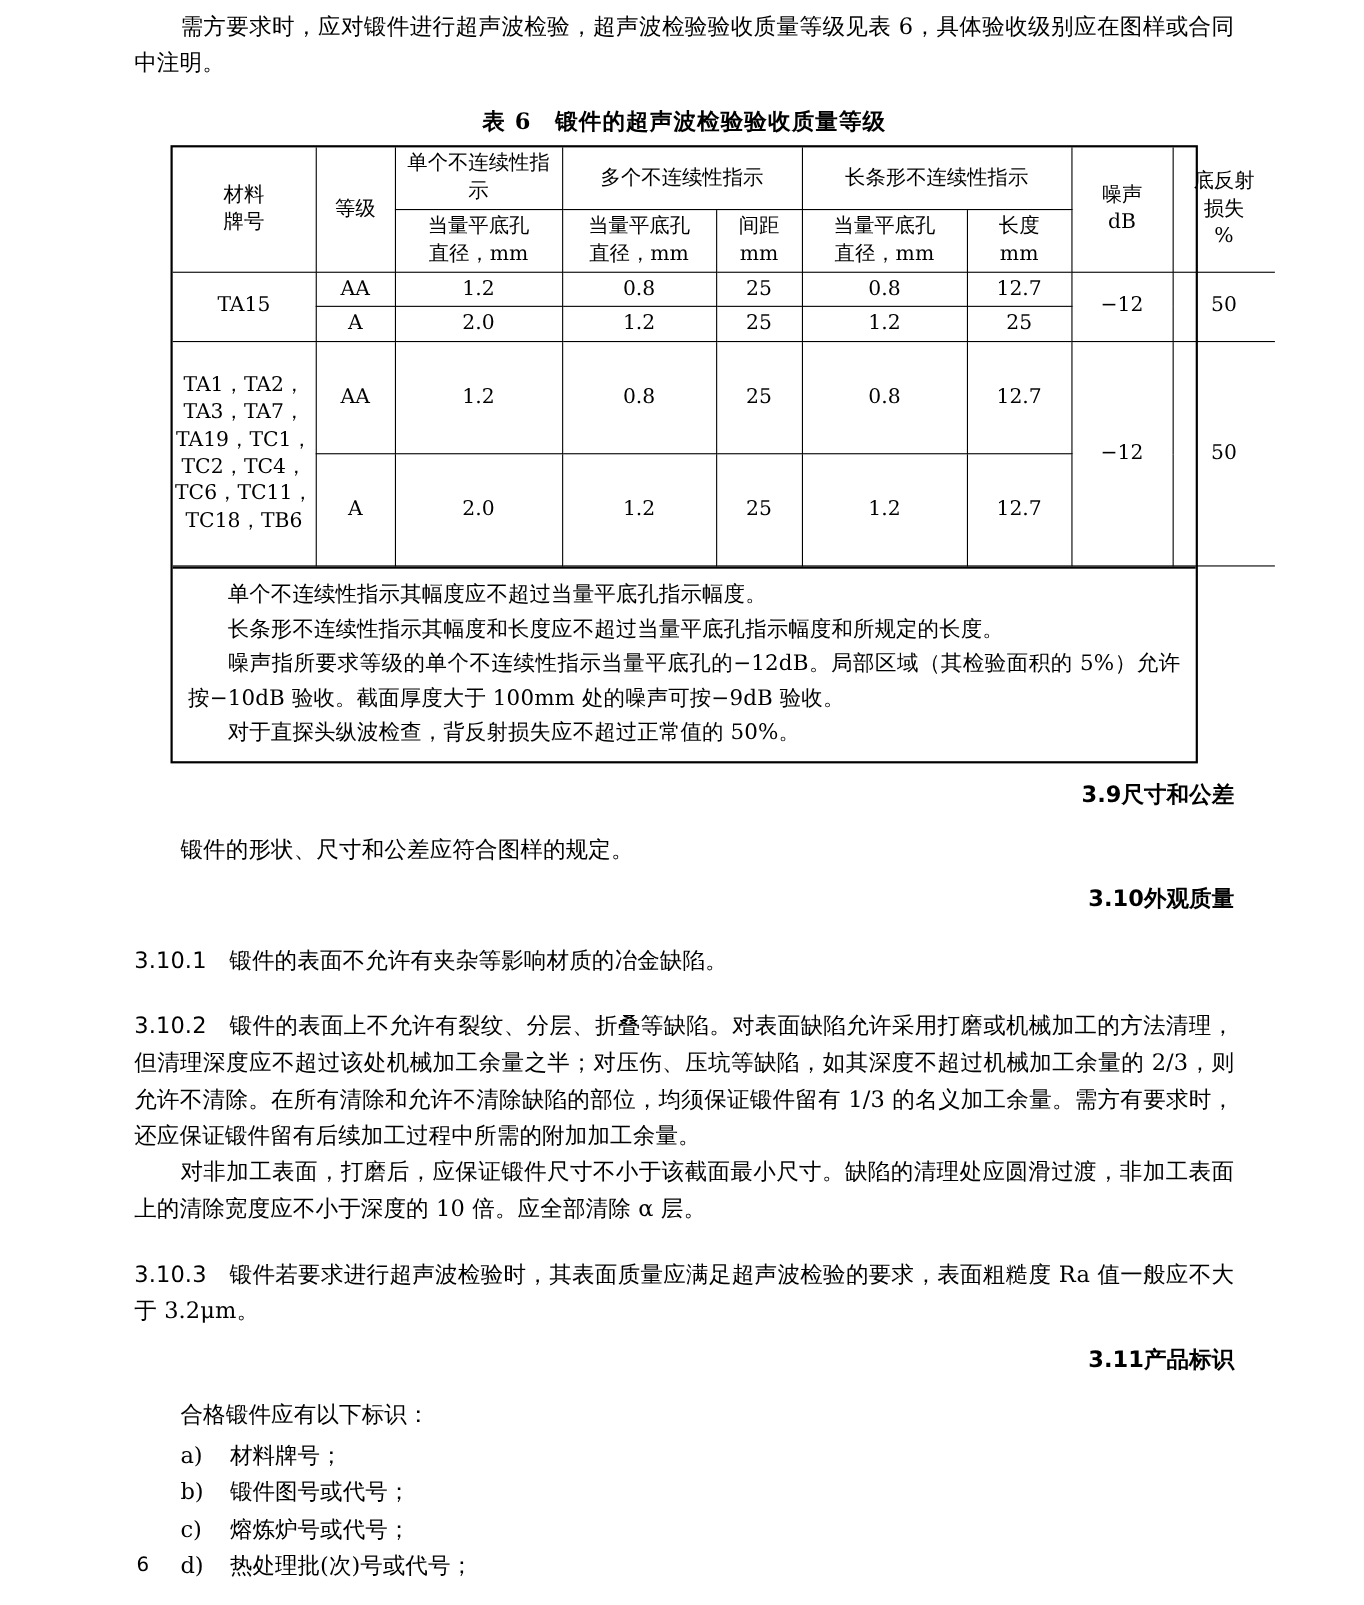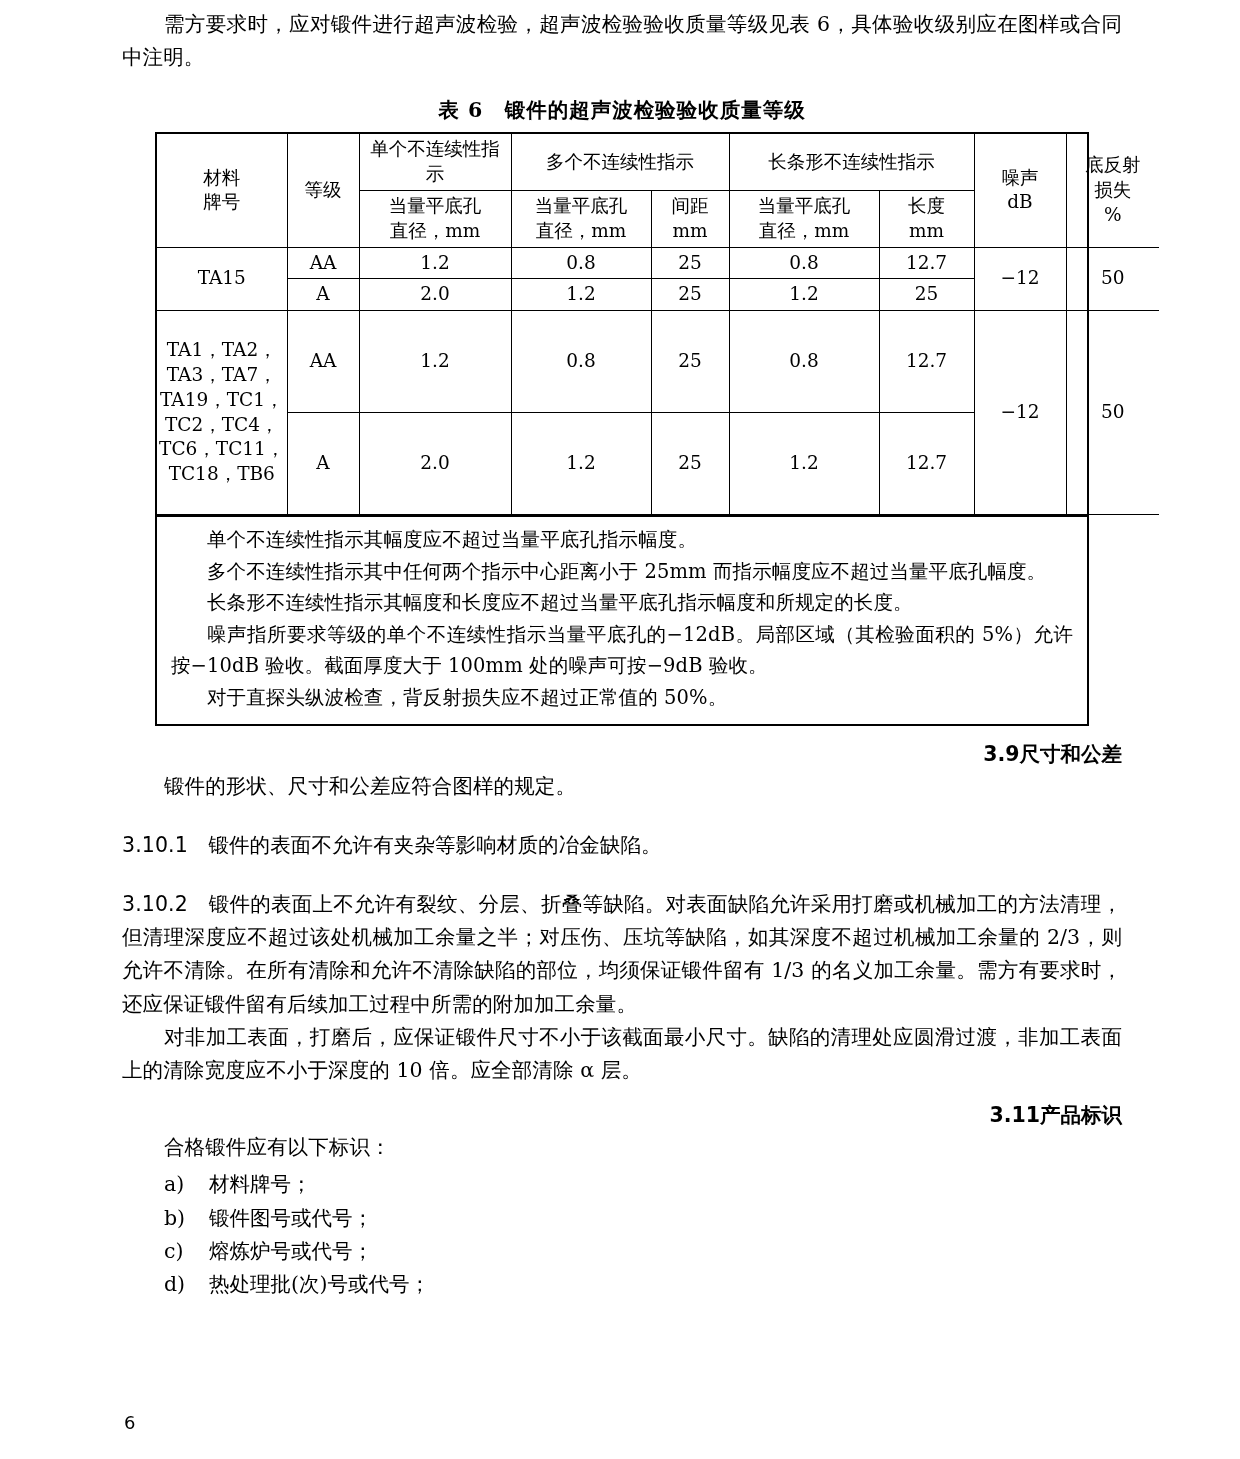--- a/index.html
+++ b/index.html
@@ -102,21 +102,21 @@
     font-size: 20.5px;
     font-weight: bold;
     margin: 14px 0 2px 0;
     text-align: right;
   }
   .sec-head .num {
     display: inline-block;
     min-width: 52px;
   }
   .body-p {
-    margin-top: 2px;
+    margin-top: 20px;
   }
   .num-p {
     margin-top: 26px;
   }
   .num-p .lbl {
     font-family: "DejaVu Sans", "Liberation Sans", serif;
   }
   ul.items {
     list-style: none;
     margin: 4px 0 0 0;
@@ -256,39 +256,42 @@
           <td>1.2</td>
           <td>25</td>
           <td>1.2</td>
           <td>12.7</td>
         </tr>
       </tbody>
         </table>
 
       <div class="notes">
         <p>单个不连续性指示其幅度应不超过当量平底孔指示幅度。</p>
-        <p>多个不连续性指示其中任何两个指示中心距离小于 25mm 而指示幅度应不超过当量平底孔幅度。</p>
         <p>长条形不连续性指示其幅度和长度应不超过当量平底孔指示幅度和所规定的长度。</p>
         <p>噪声指所要求等级的单个不连续性指示当量平底孔的−12dB。局部区域（其检验面积的 5%）允许按−10dB 验收。截面厚度大于 100mm 处的噪声可按−9dB 验收。</p>
         <p>对于直探头纵波检查，背反射损失应不超过正常值的 50%。</p>
       </div>
     </div>
 
     <div class="sec-head">
       <span class="num">3.9</span><span>尺寸和公差</span>
     </div>
     <p class="indent body-p">锻件的形状、尺寸和公差应符合图样的规定。</p>
 
+    <div class="sec-head">
+      <span class="num">3.10</span><span>外观质量</span>
+    </div>
 
     <p class="num-p"><span class="lbl">3.10.1</span>　<span>锻件的表面不允许有夹杂等影响材质的冶金缺陷。</span></p>
 
     <p class="num-p"><span class="lbl">3.10.2</span>　<span>锻件的表面上不允许有裂纹、分层、折叠等缺陷。对表面缺陷允许采用打磨或机械加工的方法清理，但清理深度应不超过该处机械加工余量之半；对压伤、压坑等缺陷，如其深度不超过机械加工余量的 2/3，则允许不清除。在所有清除和允许不清除缺陷的部位，均须保证锻件留有 1/3 的名义加工余量。需方有要求时，还应保证锻件留有后续加工过程中所需的附加加工余量。</span></p>
 
     <p class="indent">对非加工表面，打磨后，应保证锻件尺寸不小于该截面最小尺寸。缺陷的清理处应圆滑过渡，非加工表面上的清除宽度应不小于深度的 10 倍。应全部清除 α 层。</p>
 
+    <p class="num-p"><span class="lbl">3.10.3</span>　<span>锻件若要求进行超声波检验时，其表面质量应满足超声波检验的要求，表面粗糙度 Ra 值一般应不大于 3.2μm。</span></p>
 
 
     <div class="sec-head">
       <span class="num">3.11</span><span>产品标识</span>
     </div>
     <p class="indent body-p">合格锻件应有以下标识：</p>
 
     <ul class="items">
       <li>
           <span class="mk">a)</span>

